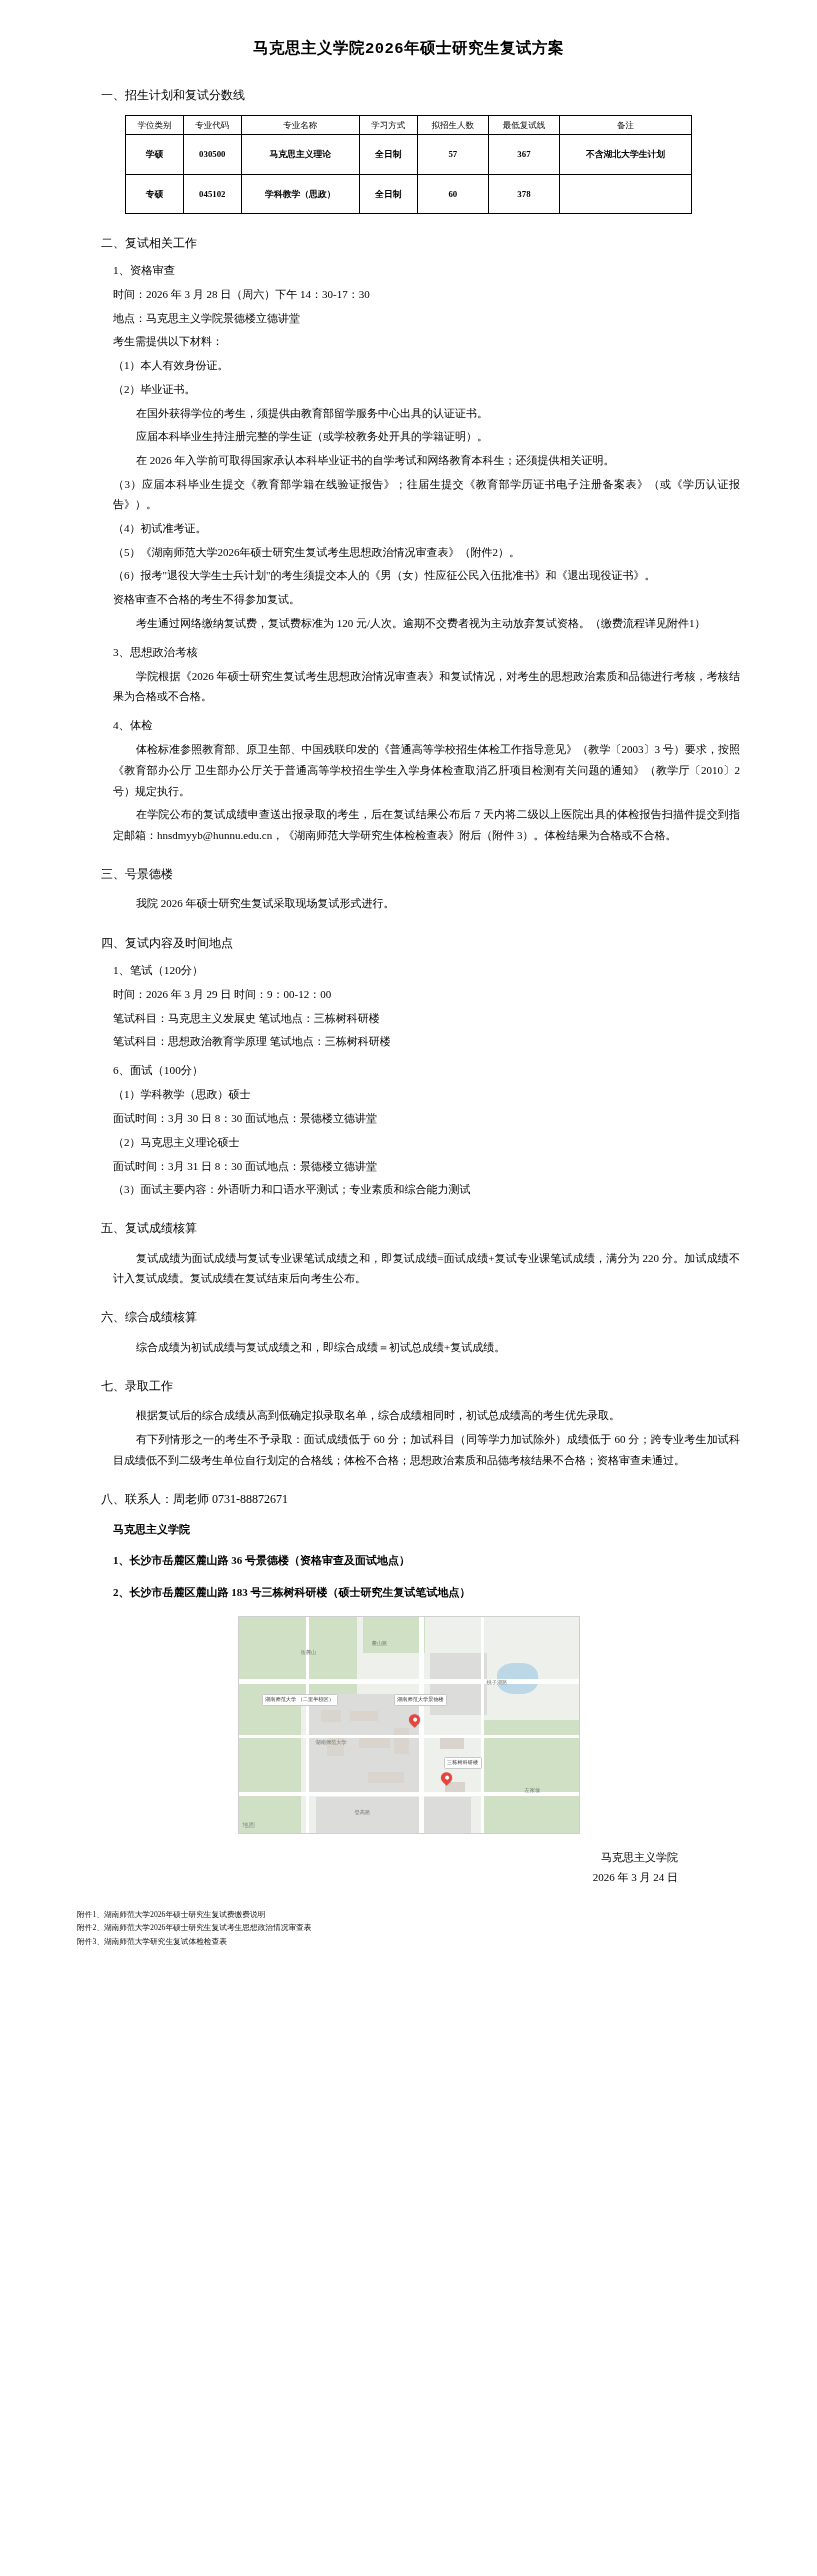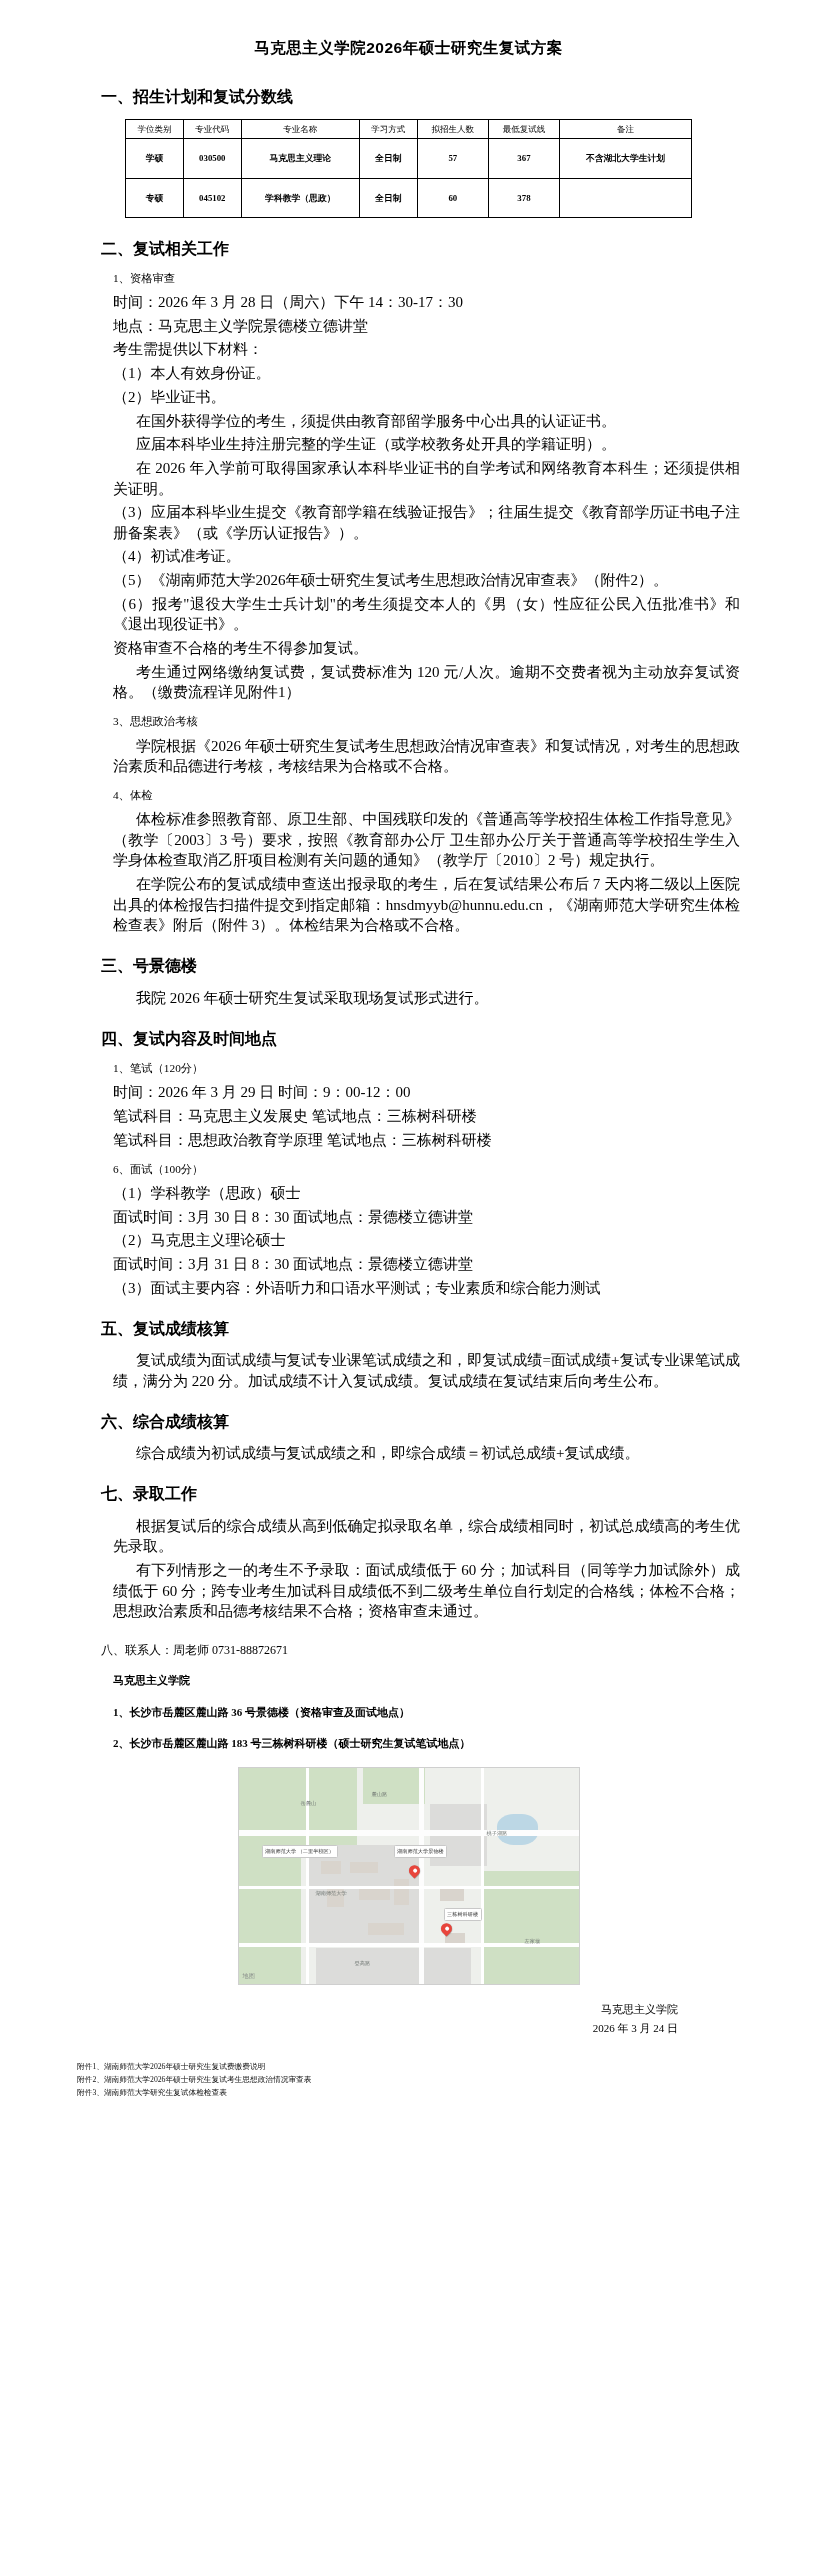--- a/index.html
+++ b/index.html
@@ -16,36 +16,36 @@
     padding:25px 77px 20.6px 77px;
     background:#ffffff;
     position:relative;
   }
   .doc-title {
     font-size:15.5px;
     font-weight:bold;
     text-align:center;
     letter-spacing:0.5px;
     margin:13.4px 0 28px 0;
-    font-family:Liberation Sans, sans-serif;
+    font-family:Liberation Mono, monospace;
   }
   .sec-head {
-    font-size:16px;
-    font-weight:bold;
+    font-size:12px;
+    font-weight:normal;
     margin:20.6px 0 10.3px 0;
     padding-left:24px;
   }
   .sub-head {
     font-size:11.3px;
     font-weight:normal;
     margin:11.3px 0 6.2px 0;
     padding-left:36px;
   }
   p.para {
-    font-size:15px;
+    font-size:11px;
     line-height:20.6px;
     margin:0 0 3.1px 0;
     padding-left:36px;
     text-align:justify;
   }
   p.indent {
     padding-left:36px;
     text-indent:23px;
   }
   .table-wrap {

